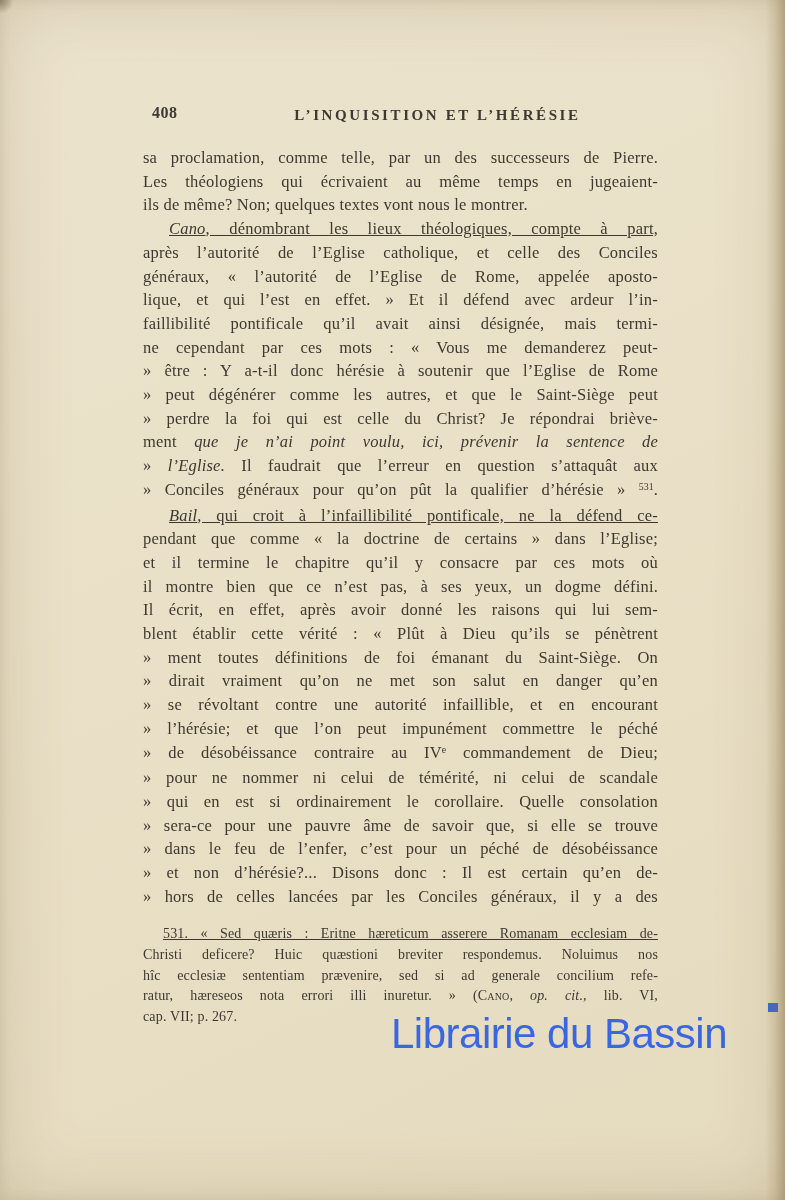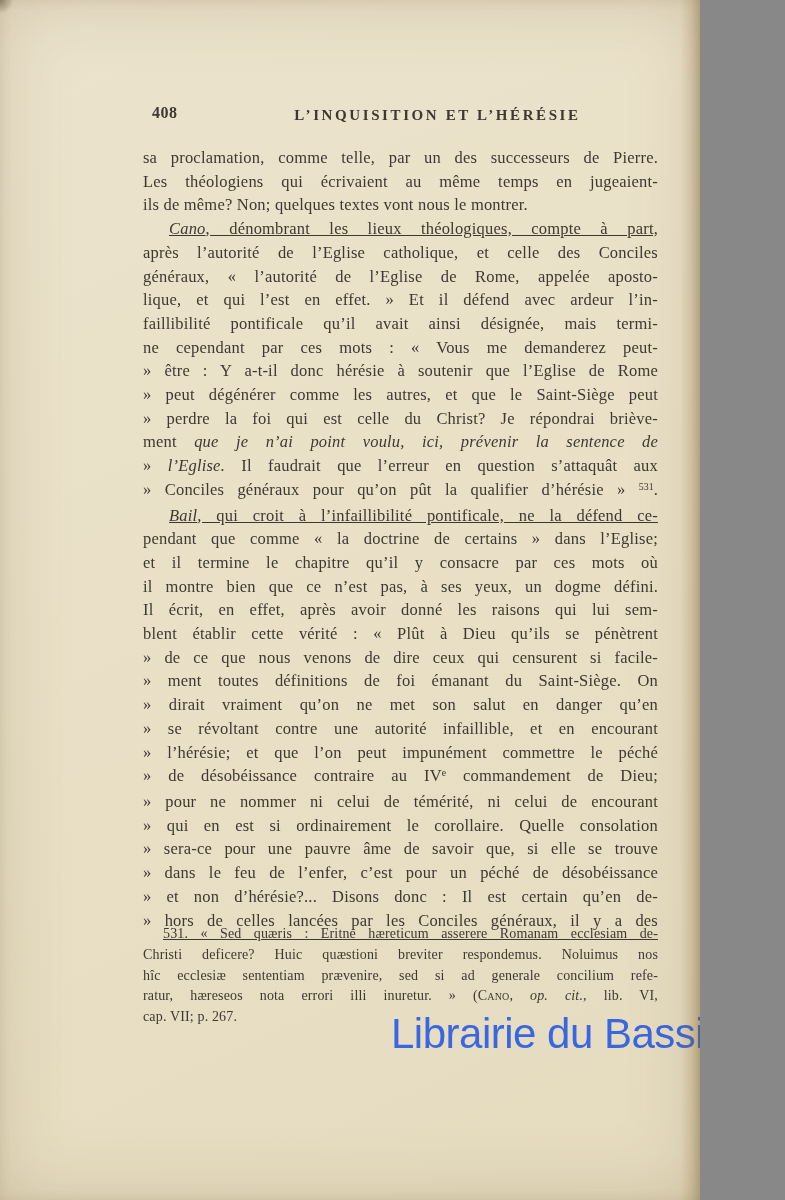--- a/index.html
+++ b/index.html
@@ -1,17 +1,17 @@
 <!DOCTYPE html>
 <html><head>
 <meta charset="utf-8">
 <style>
   html,body { margin:0; padding:0; background:#888; }
   .page {
-    position:relative; width:700px; height:1200px; overflow:hidden;
+    position:relative; width:785px; height:1200px; overflow:hidden;
     background: linear-gradient(155deg, #ece3cd 0%, #e9e0c7 45%, #e5dbbf 100%);
     font-family: "Liberation Serif", "DejaVu Serif", serif;
     color:#3e3830;
   }
   .page::after {
     content:""; position:absolute; inset:0; pointer-events:none;
     box-shadow: inset 0 0 70px rgba(120,95,50,0.22), inset 0 0 12px rgba(100,80,40,0.12);
   }
   .edge-right {
     position:absolute; top:0; right:0; width:20px; height:1200px; pointer-events:none;
@@ -80,27 +80,26 @@
       <div class="tline"><span class="seg-r">» perdre la foi qui est celle du Christ? Je répondrai briève-</span></div>
       <div class="tline"><span class="seg-r">ment </span><span class="seg-i">que je n’ai point voulu, ici, prévenir la sentence de</span></div>
       <div class="tline"><span class="seg-r">» </span><span class="seg-i">l’Eglise.</span><span class="seg-r"> Il faudrait que l’erreur en question s’attaquât aux</span></div>
       <div class="tline"><span class="seg-r">» Conciles généraux pour qu’on pût la qualifier d’hérésie » </span><span class="seg-sup">531</span><span class="seg-r">.</span></div>
       <div class="tline indent"><span class="seg-i">Bail</span><span class="seg-r">, qui croit à l’infaillibilité pontificale, ne la défend ce-</span></div>
       <div class="tline"><span class="seg-r">pendant que comme « la doctrine de certains » dans l’Eglise;</span></div>
       <div class="tline"><span class="seg-r">et il termine le chapitre qu’il y consacre par ces mots où</span></div>
       <div class="tline"><span class="seg-r">il montre bien que ce n’est pas, à ses yeux, un dogme défini.</span></div>
       <div class="tline"><span class="seg-r">Il écrit, en effet, après avoir donné les raisons qui lui sem-</span></div>
       <div class="tline"><span class="seg-r">blent établir cette vérité : « Plût à Dieu qu’ils se pénètrent</span></div>
-      <div class="tline"><span class="seg-r">» de ce que nous venons de dire ceux qui censurent si facile-</span></div>
       <div class="tline"><span class="seg-r">» ment toutes définitions de foi émanant du Saint-Siège. On</span></div>
       <div class="tline"><span class="seg-r">» dirait vraiment qu’on ne met son salut en danger qu’en</span></div>
       <div class="tline"><span class="seg-r">» se révoltant contre une autorité infaillible, et en encourant</span></div>
       <div class="tline"><span class="seg-r">» l’hérésie; et que l’on peut impunément commettre le péché</span></div>
       <div class="tline"><span class="seg-r">» de désobéissance contraire au IV</span><span class="seg-sup">e</span><span class="seg-r"> commandement de Dieu;</span></div>
-      <div class="tline"><span class="seg-r">» pour ne nommer ni celui de témérité, ni celui de encourant</span></div>
+      <div class="tline"><span class="seg-r">» pour ne nommer ni celui de témérité, ni celui de scandale</span></div>
       <div class="tline"><span class="seg-r">» qui en est si ordinairement le corollaire. Quelle consolation</span></div>
       <div class="tline"><span class="seg-r">» sera-ce pour une pauvre âme de savoir que, si elle se trouve</span></div>
       <div class="tline"><span class="seg-r">» dans le feu de l’enfer, c’est pour un péché de désobéissance</span></div>
       <div class="tline"><span class="seg-r">» et non d’hérésie?... Disons donc : Il est certain qu’en de-</span></div>
       <div class="tline"><span class="seg-r">» hors de celles lancées par les Conciles généraux, il y a des</span></div>
     </div>
 
   <div class="footnote" id="footnote-lines">
       <div class="tline indent"><span class="seg-r">531. « Sed quæris : Eritne hæreticum asserere Romanam ecclesiam de-</span></div>
       <div class="tline"><span class="seg-r">Christi deficere? Huic quæstioni breviter respondemus. Noluimus nos</span></div>

